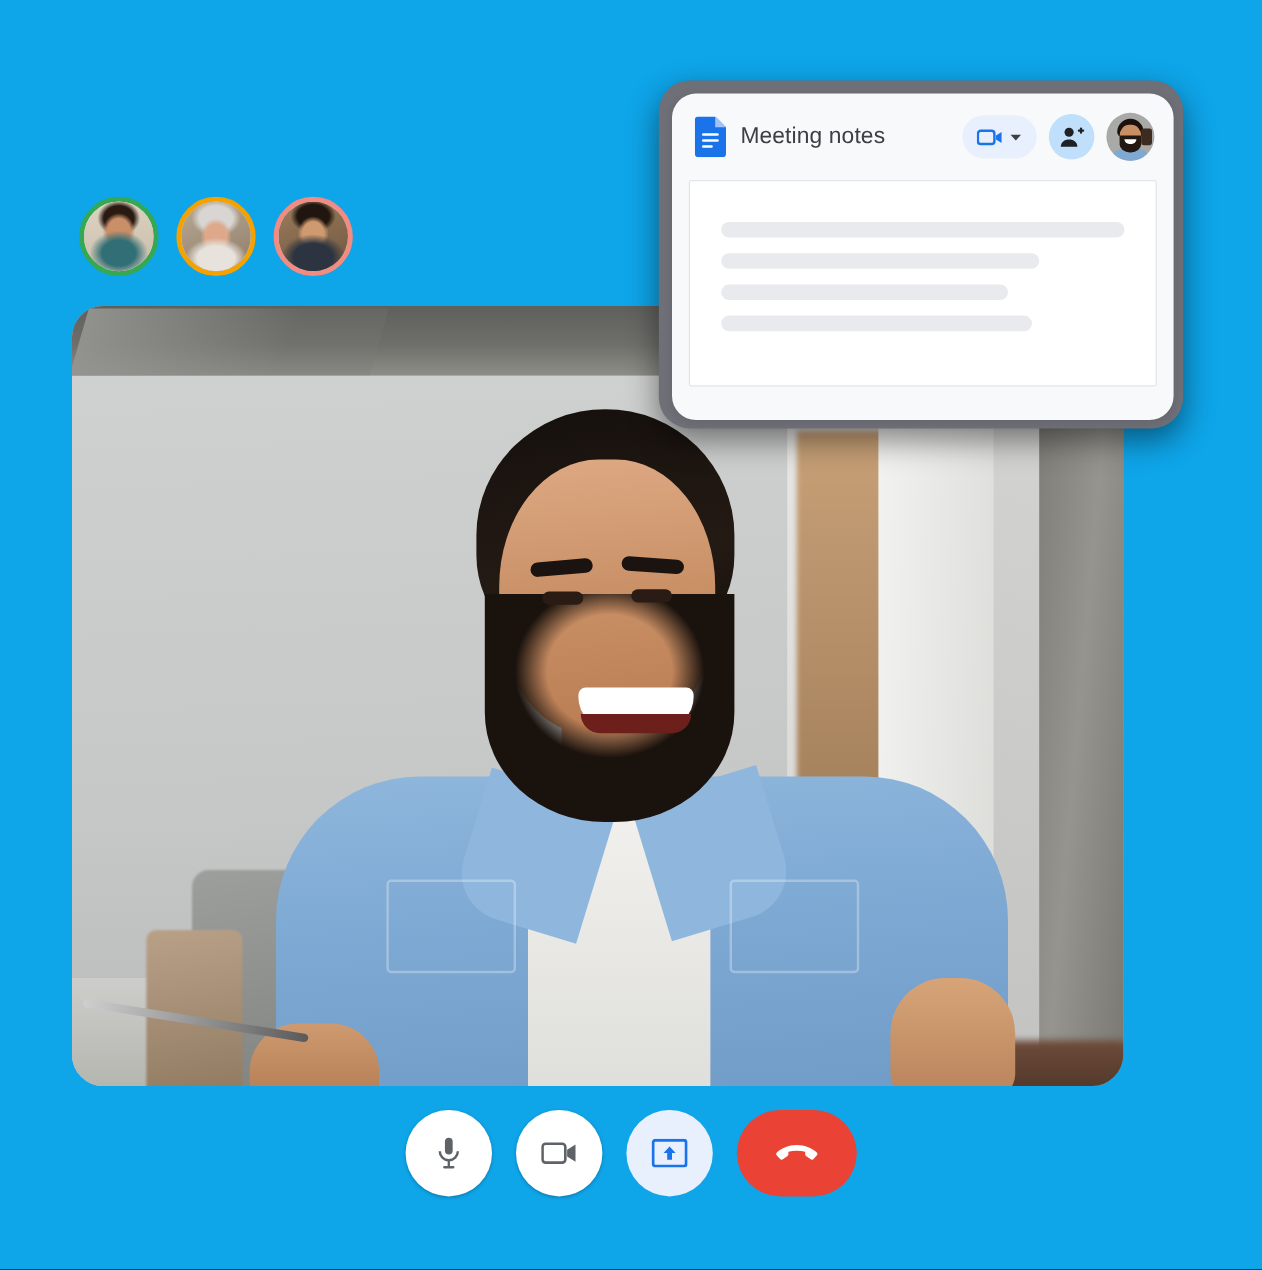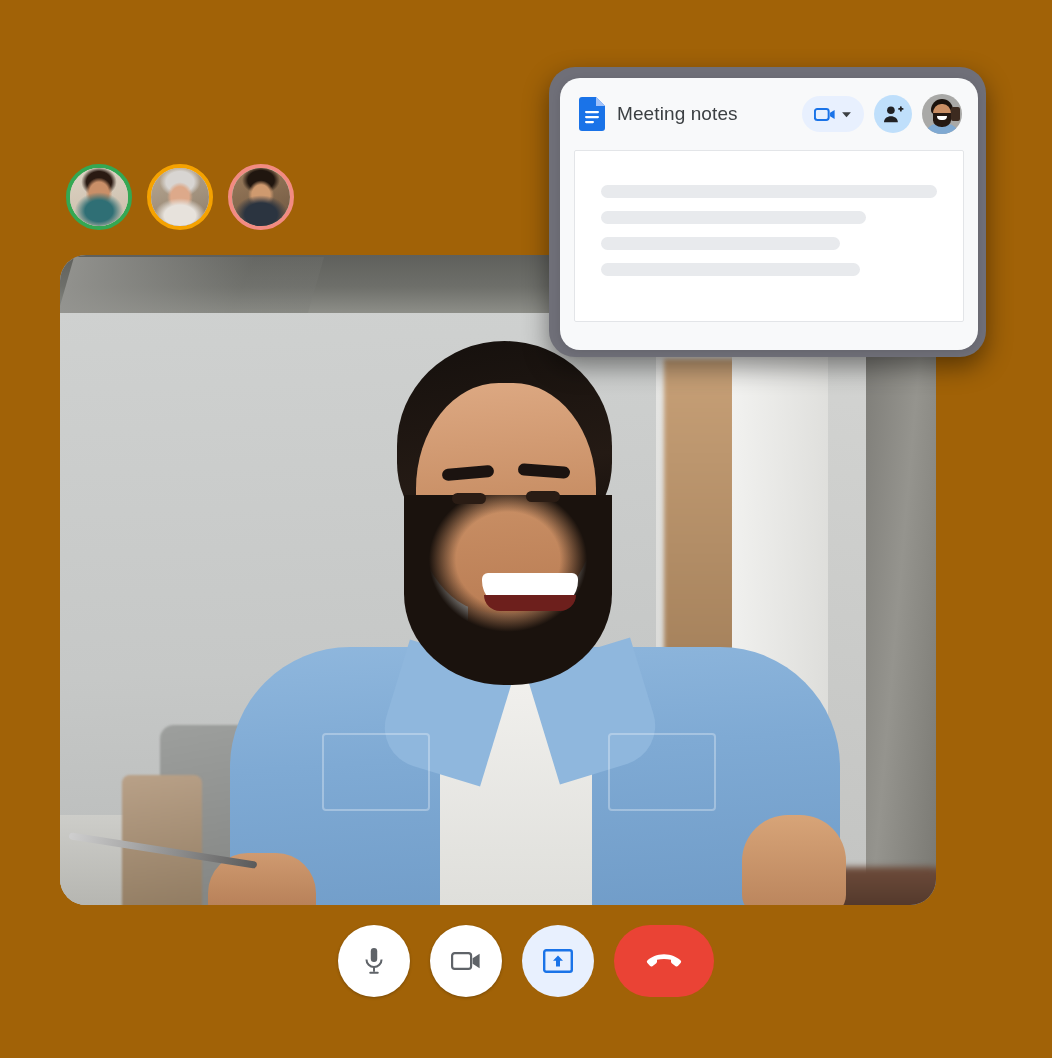--- a/index.html
+++ b/index.html
@@ -2,21 +2,21 @@
 <html><head>
 <meta charset="utf-8">
 <style>
   * { box-sizing: border-box; margin: 0; padding: 0; }
   html, body {
     width: 1052px; height: 1058px;
     background: #000000;
     font-family: "Liberation Sans", sans-serif;
     overflow: hidden;
   }
-  .stage { position: relative; width: 1052px; height: 1058px; background: #a16207; }
+  .stage { position: relative; width: 1052px; height: 1058px; background: #0ea5e9; }
 
   
   .avatar-strip { position: absolute; left: 66px; top: 164px; display: flex; gap: 15px; }
   .avatar-ring {
     width: 66px; height: 66px; border-radius: 50%;
     border: 4px solid #ccc; overflow: hidden; position: relative;
     background: #ded7cd;
   }
   .avatar-ring .ph { position: absolute; inset: 0; }
 

